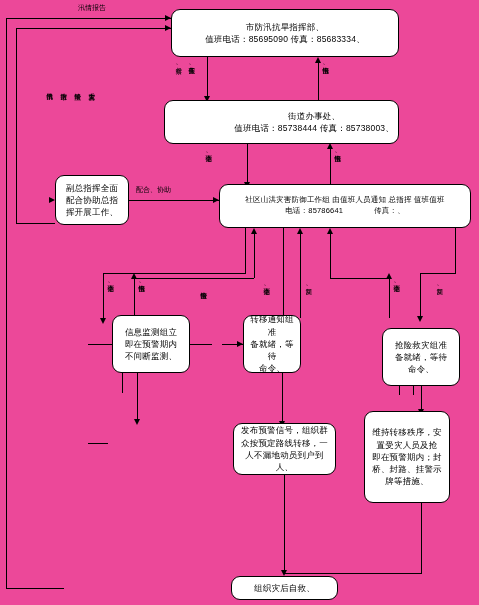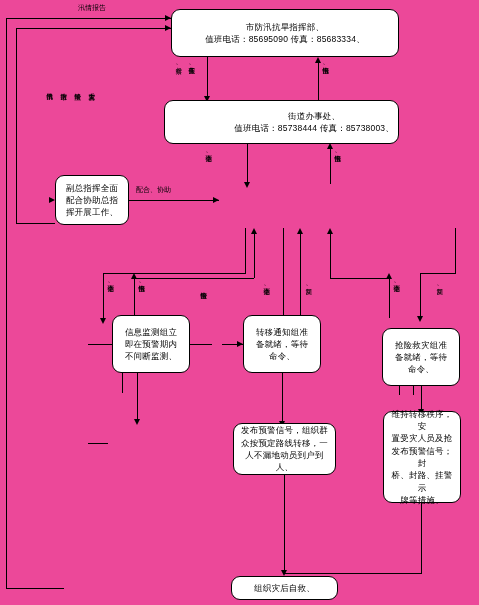--- a/index.html
+++ b/index.html
@@ -124,20 +124,26 @@
       <span>挥开展工作、</span>
     </div>
   </div>
 
   <div class="ln lnh" style="left:129px; top:200px; width:90px;"></div>
   <div class="arw arw-r" style="left:213px; top:197px;"></div>
   <span class="elbl h" style="left:136px; top:186px;">配合、协助</span>
 
   <div class="arw arw-r" style="left:49px; top:197px;"></div>
 
+  <div class="box" style="left:219px; top:184px; width:252px; height:44px; font-size:7.5px;">
+    <div>
+      <span>社区山洪灾害防御工作组 由值班人员通知 总指挥 值班值班</span>
+      <span>电话：85786641　　　　传真：、</span>
+    </div>
+  </div>
 
   <div class="ln lnv" style="left:245px; top:228px; height:45px;"></div>
   <div class="ln lnh" style="left:103px; top:273px; width:143px;"></div>
   <div class="ln lnv" style="left:103px; top:273px; height:47px;"></div>
   <div class="arw arw-d" style="left:100px; top:318px;"></div>
 
   <div class="ln lnv" style="left:134px; top:278px; height:42px;"></div>
   <div class="ln lnh" style="left:134px; top:278px; width:120px;"></div>
   <div class="arw arw-u" style="left:131px; top:273px;"></div>
   <div class="ln lnv" style="left:254px; top:233px; height:45px;"></div>
@@ -172,21 +178,21 @@
   <span class="elbl" style="left:436px; top:283px;">回复、</span>
 
   <div class="box" style="left:112px; top:315px; width:78px; height:58px;">
     <div>
       <span>信息监测组立</span>
       <span>即在预警期内</span>
       <span>不间断监测、</span>
     </div>
   </div>
 
-  <div class="box" style="left:243px; top:315px; width:78px; height:58px;justify-content:center;">
+  <div class="box" style="left:243px; top:315px; width:58px; height:58px;justify-content:center;">
     <div>
       <span>转移通知组准</span>
       <span>备就绪，等待</span>
       <span>命令、</span>
     </div>
   </div>
 
   <div class="box" style="left:382px; top:328px; width:78px; height:58px;">
     <div>
       <span>抢险救灾组准</span>
@@ -218,25 +224,25 @@
   <div class="ln lnh" style="left:88px; top:443px; width:20px;"></div>
 
   <div class="box" style="left:233px; top:423px; width:103px; height:52px;">
     <div>
       <span>发布预警信号，组织群</span>
       <span>众按预定路线转移，一</span>
       <span>人不漏地动员到户到人、</span>
     </div>
   </div>
 
-  <div class="box" style="left:383px; top:411px; width:78px; height:92px;">
+  <div class="box" style="left:364px; top:411px; width:86px; height:92px;">
     <div>
       <span>维持转移秩序，安</span>
       <span>置受灾人员及抢</span>
-      <span>发布预警信号；封</span>
+      <span>即在预警期内；封</span>
       <span>桥、封路、挂警示</span>
       <span>牌等措施、</span>
     </div>
   </div>
 
   <div class="ln lnv" style="left:284px; top:475px; height:98px;"></div>
   <div class="ln lnv" style="left:421px; top:503px; height:70px;"></div>
   <div class="ln lnh" style="left:284px; top:573px; width:138px;"></div>
   <div class="arw arw-d" style="left:281px; top:570px;"></div>
 

